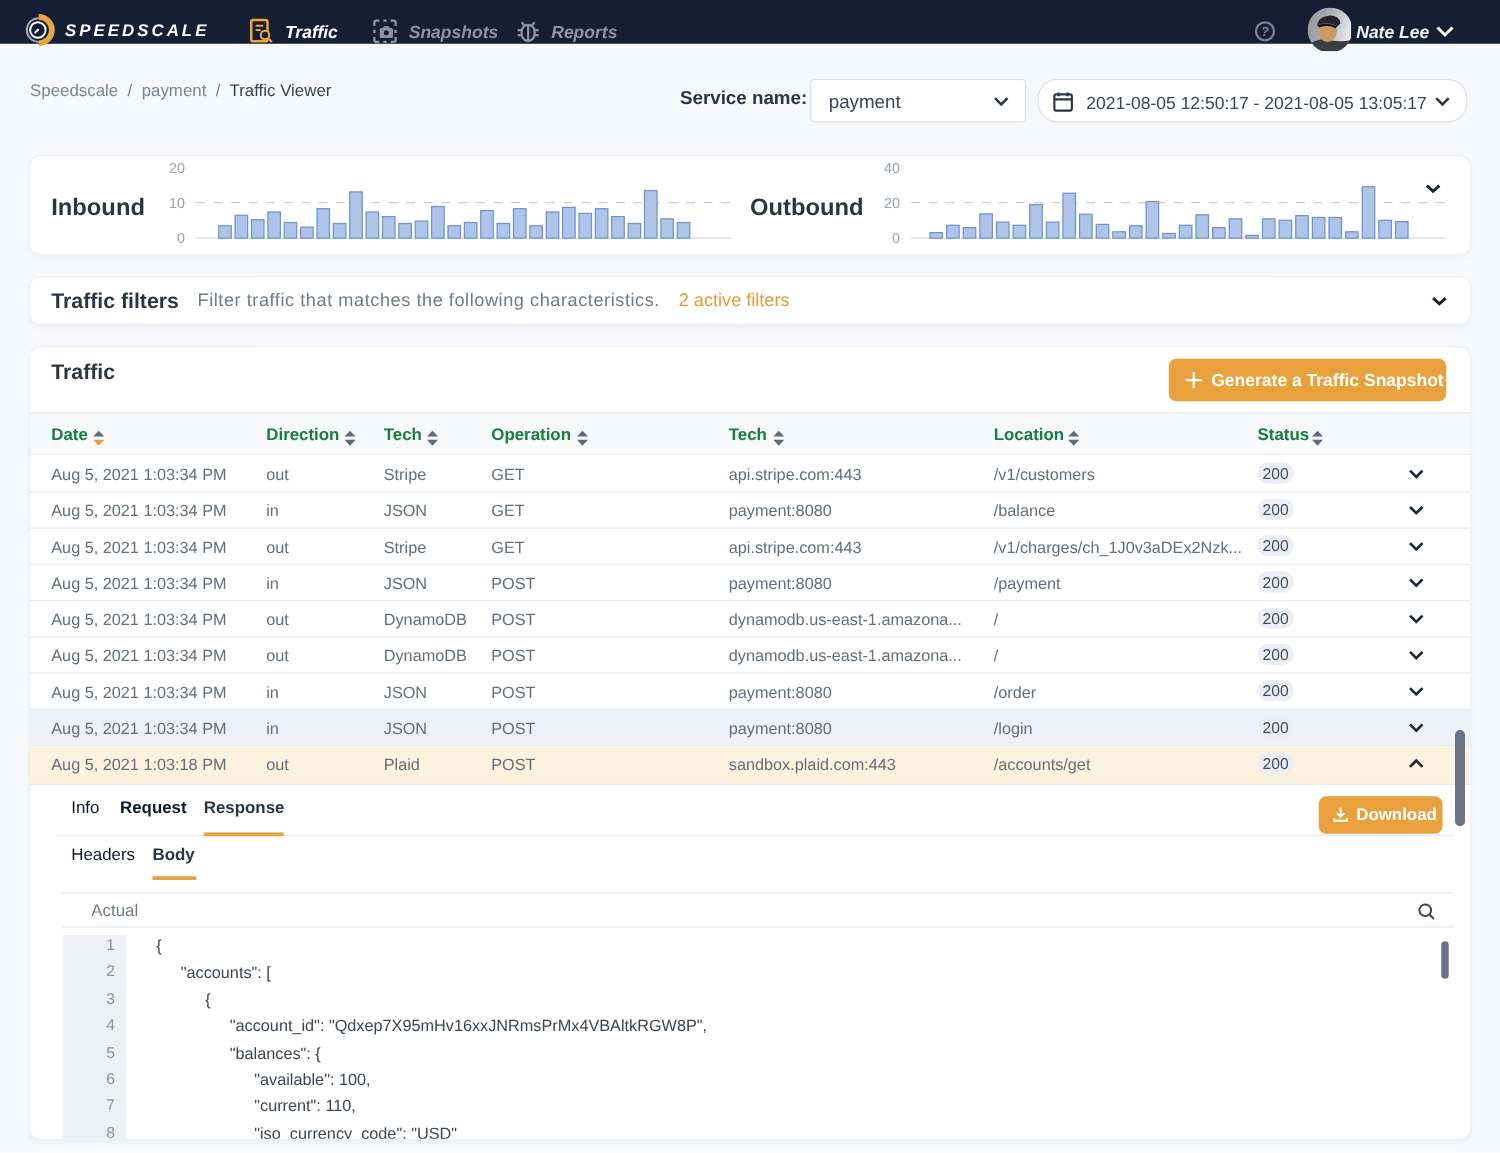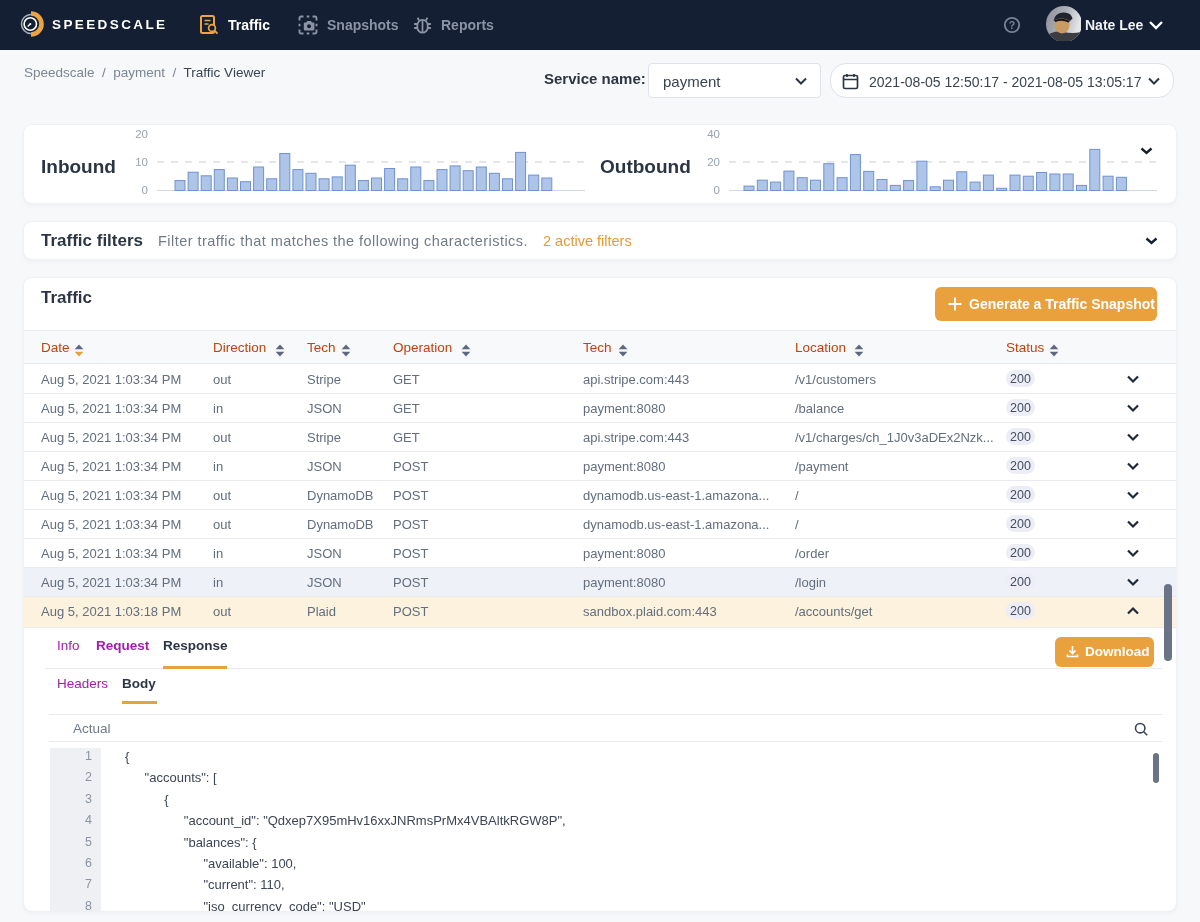--- a/index.html
+++ b/index.html
@@ -1,20 +1,20 @@
 <!DOCTYPE html>
 <html><head>
 <meta charset="utf-8">
 <style>
 * { margin:0; padding:0; box-sizing:border-box; }
 html,body { width:1200px; height:922px; overflow:hidden; }
 body { font-family:"Liberation Sans", sans-serif; background:#f7f8fa; position:relative; }
 
 
-.header { position:absolute; left:0; top:0; width:1200px; height:50px; background:#141f33; }
+.header { position:absolute; left:0; top:0; width:1200px; height:35px; background:#141f33;font-style:italic; }
 .logo { position:absolute; left:18px; top:11px; }
 .brand { position:absolute; left:52px; top:17px; font-size:13.5px; font-weight:bold; color:#fff; letter-spacing:2.4px; }
 .nav-item { position:absolute; top:0; height:50px; display:flex; align-items:center; gap:8px; font-size:14px; font-weight:600; color:#8b93a5; }
 .nav-traffic { left:199px; color:#fff; }
 .nav-snap { left:298px; }
 .nav-rep { left:412px; }
 .help { position:absolute; left:1003px; top:16px; }
 .avatar { position:absolute; left:1046px; top:6px; width:36px; height:36px; border-radius:50%; overflow:hidden; }
 .uname { position:absolute; left:1085px; top:17px; font-size:14px; font-weight:600; color:#f0f2f5; }
 .uchev { position:absolute; left:1148px; top:19px; }
@@ -46,30 +46,30 @@
 .tf-desc { position:absolute; left:134px; top:11px; font-size:14.5px; letter-spacing:0.45px; color:#707b89; }
 .tf-act { color:#e49b33; }
 .chev-filters { position:absolute; left:1121px; top:14px; }
 
 
 .tr-title { position:absolute; left:17px; top:10px; font-size:17px; font-weight:bold; color:#2c3545; }
 .gen-btn { position:absolute; left:911px; top:9px; width:222px; height:34px; background:#e8a13c; border-radius:6px; color:#fff; font-size:14px; font-weight:600; }
 
 
 .thead { position:absolute; left:0; top:52px; width:1152px; height:34px; border-top:1px solid #e8eaee; border-bottom:1px solid #e8eaee; background:#f8f9fb; }
-.th { position:absolute; top:9px; font-size:13.5px; font-weight:normal; color:#c2410c; }
+.th { position:absolute; top:9px; font-size:13.5px; font-weight:bold; color:#15803d; }
 .row { position:absolute; left:0; width:1152px; height:29px; border-bottom:1px solid #e8eaee; font-size:13px; color:#636e7e; }
 .row span { position:absolute; top:7px; }
 .c-date { left:17px; } .c-dir { left:189px; } .c-tech { left:283px; } .c-op { left:369px; }
 .c-host { left:559px; } .c-loc { left:771px; }
 .pill { position:absolute; left:982px; top:5px; width:29px; height:17px; background:#ecedf6; border-radius:10px; font-size:12.5px; color:#434e60; text-align:center; line-height:19px; }
 .rchev { position:absolute; left:1102px; top:8px; }
 .row-alt { background:#eef1f7; }
 .row-sel { background:#fcf2de; height:31px; }
-.tab { position:absolute; top:10px; font-size:13.5px; color:#a21caf; }
+.tab { position:absolute; top:10px; font-size:13.5px; color:#0f172a; }
 .tab-active { color:#2c3545; font-weight:bold; }
 .tabs-border { position:absolute; left:21px; top:390px; width:1118px; border-bottom:1px solid #e8eaee; }
 .dl-btn { position:absolute; left:1031px; top:359px; width:99px; height:30px; background:#e8a13c; border-radius:6px; color:#fff; font-size:13.5px; font-weight:600; }
 .actualbar { position:absolute; left:25px; top:436px; width:1114px; height:28px; border-top:1px solid #e8eaee; border-bottom:1px solid #e8eaee; }
 .actualbar span { position:absolute; left:24px; top:6px; font-size:13.5px; color:#707b89; }
 
 
 .code { position:absolute; left:26px; top:470px; width:1113px; height:163px; overflow:hidden; font-size:13px; }
 .gutter { position:absolute; left:0; top:0; width:51px; height:163px; background:#eef0f3; }
 .lnum { position:absolute; width:42px; text-align:right; color:#8b94a3; font-size:12.5px; }

